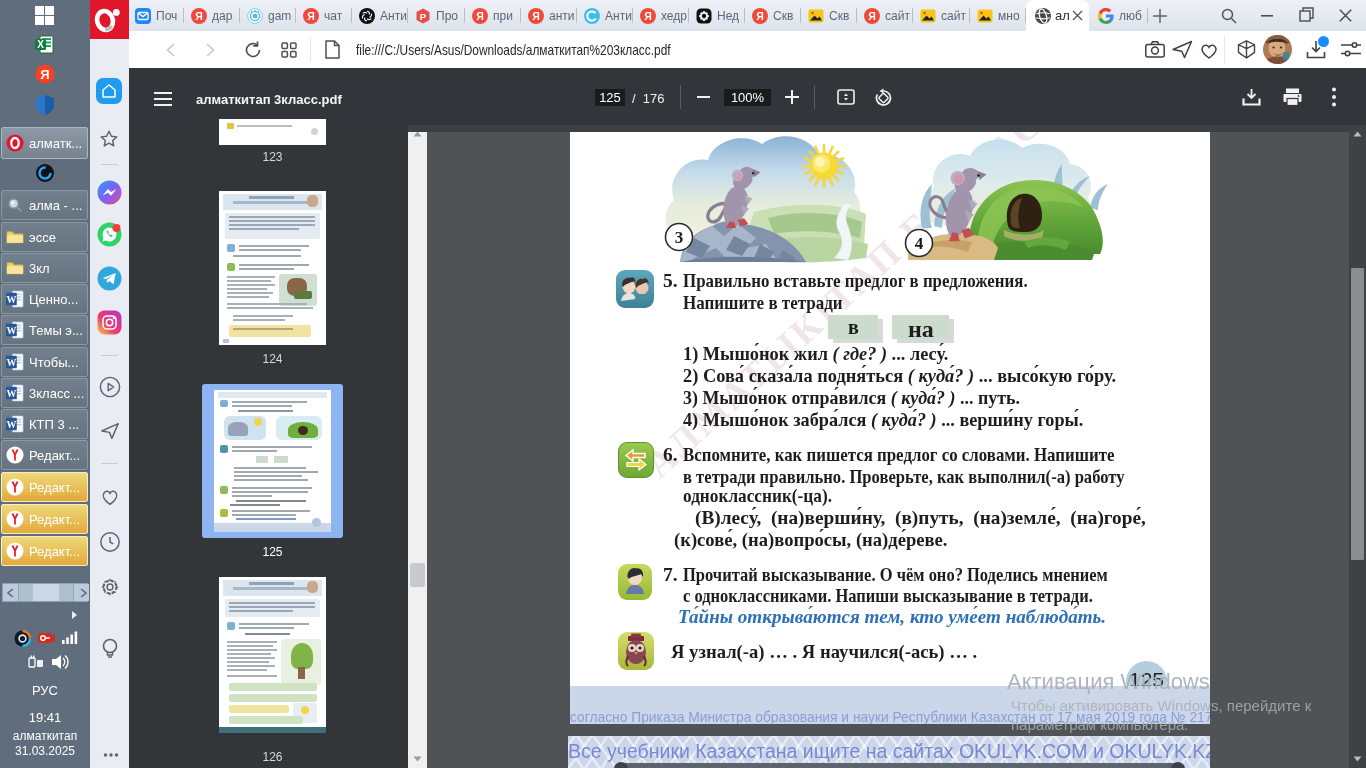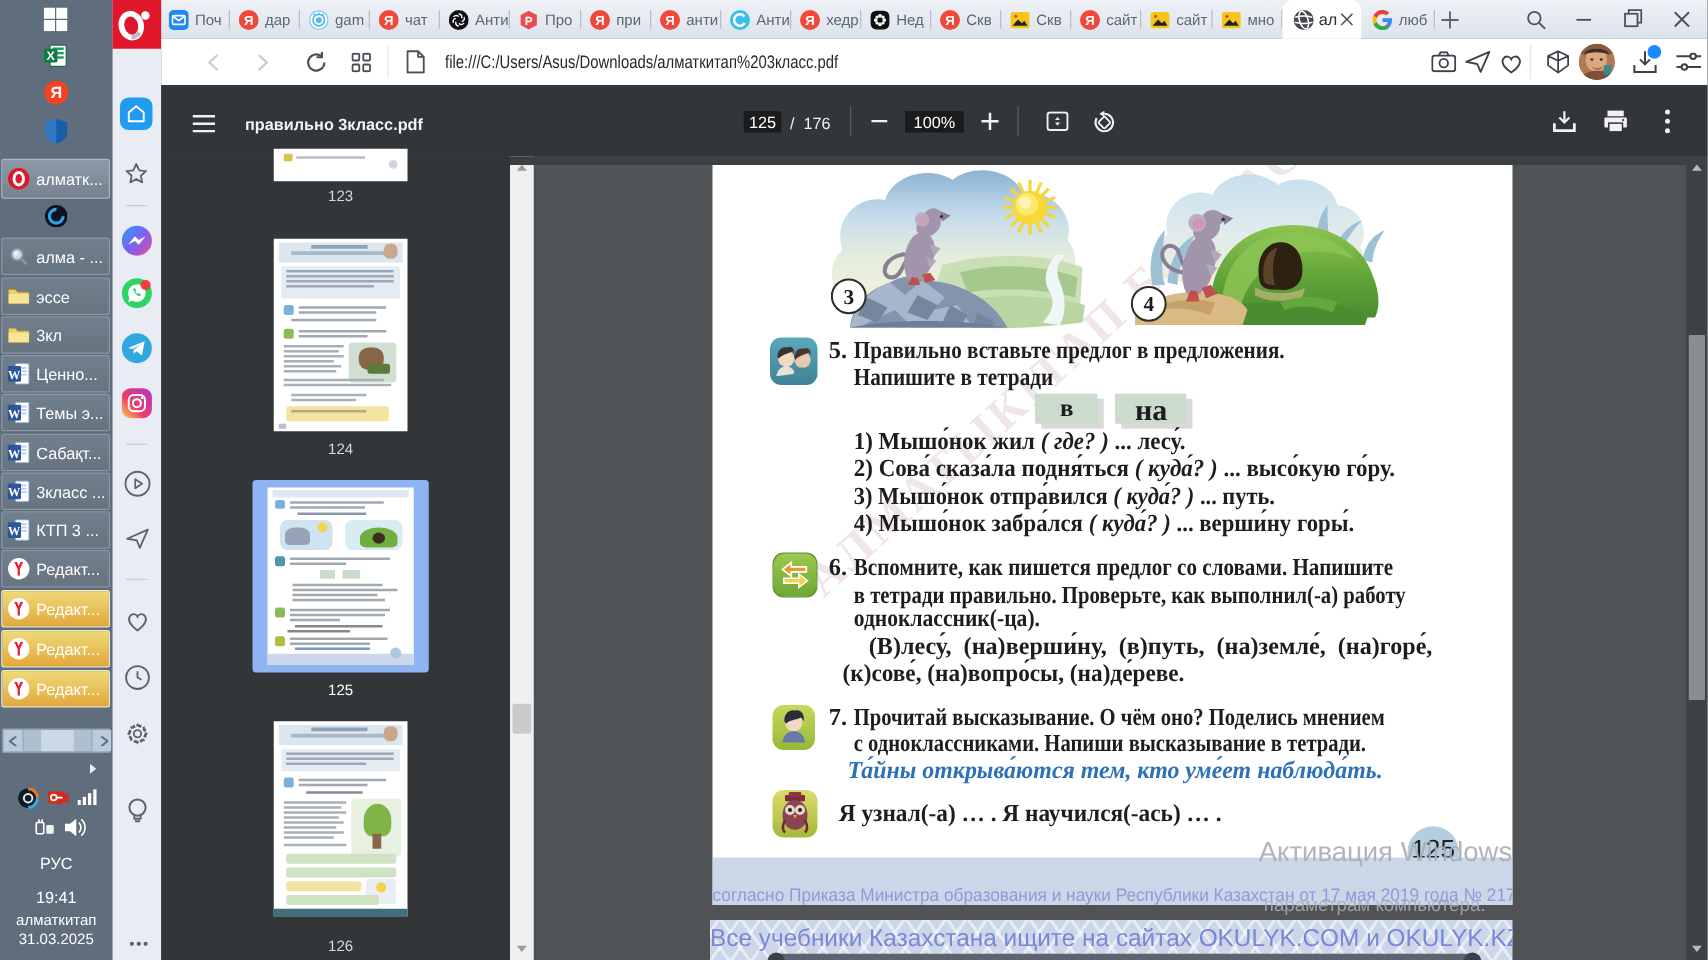--- a/index.html
+++ b/index.html
@@ -137,21 +137,21 @@
       </div>
     <div class="tb-item" style="top:347px">
         <svg class="ic wicon" viewBox="0 0 20 20">
           <rect x="7" y="1" width="12" height="18" rx="1" fill="#fff" stroke="#9db6dc" stroke-width="0.8"></rect>
           <rect x="9" y="4" width="8" height="1.6" fill="#b9cce8"></rect>
           <rect x="9" y="7" width="8" height="1.6" fill="#b9cce8"></rect>
           <rect x="9" y="10" width="8" height="1.6" fill="#b9cce8"></rect>
           <rect x="0" y="3" width="12" height="14" rx="1" fill="#2b579a"></rect>
           <text x="6" y="14.5" font-size="11" font-weight="bold" fill="#fff" text-anchor="middle" font-family="Liberation Serif">W</text>
         </svg>
-        <span class="lbl">Сабақт...</span>
+        <span class="lbl">Чтобы...</span>
       </div>
     <div class="tb-item" style="top:378px">
         <svg class="ic wicon" viewBox="0 0 20 20">
           <rect x="7" y="1" width="12" height="18" rx="1" fill="#fff" stroke="#9db6dc" stroke-width="0.8"></rect>
           <rect x="9" y="4" width="8" height="1.6" fill="#b9cce8"></rect>
           <rect x="9" y="7" width="8" height="1.6" fill="#b9cce8"></rect>
           <rect x="9" y="10" width="8" height="1.6" fill="#b9cce8"></rect>
           <rect x="0" y="3" width="12" height="14" rx="1" fill="#2b579a"></rect>
           <text x="6" y="14.5" font-size="11" font-weight="bold" fill="#fff" text-anchor="middle" font-family="Liberation Serif">W</text>
         </svg>
@@ -615,21 +615,21 @@
           <circle cx="13.5" cy="3" r="2.2" fill="#fff"></circle>
           <circle cx="6.5" cy="11.5" r="2.2" fill="#fff"></circle>
         </g>
       </svg>
   </div>
 
   <div id="pdfbar" class="abs">
     <svg class="abs" style="left:25px;top:24px" width="18" height="14" viewBox="0 0 18 14">
         <path d="M0 1 H18 M0 7 H18 M0 13 H18" stroke="#f1f1f1" stroke-width="2"></path>
       </svg>
-    <div class="abs" style="left:67px;top:24px;font-size:13px;font-weight:bold;color:#f4f4f4">правильно 3класс.pdf</div>
+    <div class="abs" style="left:67px;top:24px;font-size:13px;font-weight:bold;color:#f4f4f4">алматкитап 3класс.pdf</div>
     <div class="pb-box" style="left:466px;top:21px;width:30px;height:17px;line-height:17px">125</div>
     <div class="abs" style="left:503px;top:23px;font-size:13px;color:#f1f1f1">/&nbsp;&nbsp;176</div>
     <div class="abs" style="left:551px;top:17px;width:1px;height:24px;background:#5a5e62"></div>
     <svg class="abs" style="left:568px;top:28px" width="13" height="2" viewBox="0 0 13 2">
         <rect width="13" height="2" fill="#f1f1f1"></rect>
       </svg>
     <div class="pb-box" style="left:595px;top:21px;width:47px;height:17px;line-height:17px">100%</div>
     <svg class="abs" style="left:656px;top:22px" width="14" height="14" viewBox="0 0 14 14">
         <path d="M7 0 V14 M0 7 H14" stroke="#f1f1f1" stroke-width="2"></path>
       </svg>
@@ -971,20 +971,21 @@
 
   <div class="abs" style="left:568px;top:736px;width:642px;height:32px;background:#ccd6e9;overflow:hidden">
     <div class="abs" style="left:0;top:0;width:642px;height:32px;background:repeating-linear-gradient(55deg,transparent 0 11px,rgba(255,255,255,0.5) 11px 13.5px),repeating-linear-gradient(-55deg,transparent 0 11px,rgba(255,255,255,0.5) 11px 13.5px)"></div>
     <div class="abs" style="left:0;top:4px;width:642px;text-align:center;font-size:19.5px;color:#7888d4;white-space:nowrap">Все учебники Казахстана ищите на сайтах OKULYK.COM и OKULYK.KZ</div>
     <div class="abs" style="left:51px;top:27px;width:562px;height:8px;background:#5c6470;border-radius:4px"></div>
     <div class="abs" style="left:46px;top:26px;width:14px;height:14px;border-radius:50%;background:#3c424a"></div>
     <div class="abs" style="left:603px;top:26px;width:14px;height:14px;border-radius:50%;background:#3c424a"></div>
   </div>
 
   <div class="abs" style="left:1007px;top:669px;font-size:22px;color:rgba(170,174,181,0.92)">Активация Windows</div>
+  <div class="abs" style="left:1011px;top:697px;font-size:15px;color:rgba(170,174,181,0.85)">Чтобы активировать Windows, перейдите к</div>
   <div class="abs" style="left:1011px;top:716px;font-size:15px;color:rgba(170,174,181,0.85)">параметрам компьютера.</div>
 
   <div id="rsb" class="abs">
     <svg class="abs" style="left:4px;top:6px" width="9" height="6" viewBox="0 0 9 6">
         <path d="M0.5 5.5 L4.5 0.5 L8.5 5.5 Z" fill="#b8babc"></path>
       </svg>
     <div class="abs" style="left:2px;top:143px;width:13px;height:292px;background:#8b8e90;border-radius:1px"></div>
     <svg class="abs" style="left:4px;top:631px" width="9" height="6" viewBox="0 0 9 6">
         <path d="M0.5 0.5 L4.5 5.5 L8.5 0.5 Z" fill="#b8babc"></path>
       </svg>

